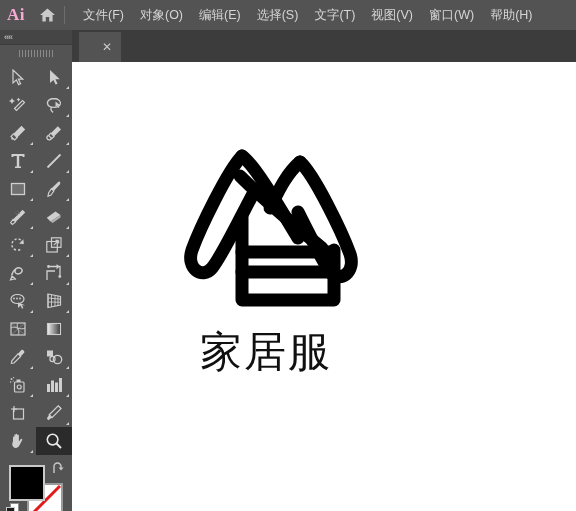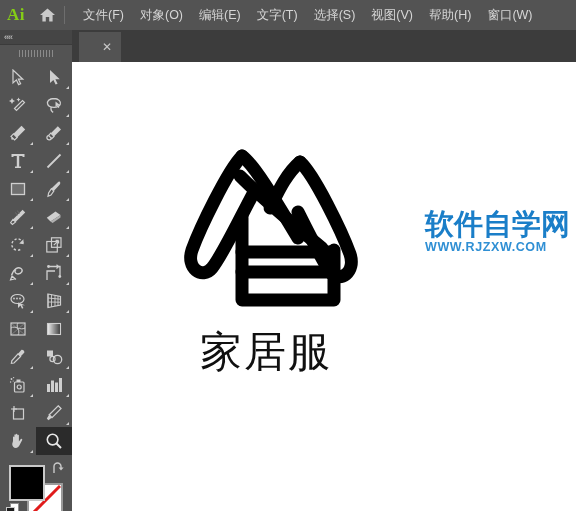--- a/index.html
+++ b/index.html
@@ -11,21 +11,21 @@
   }
   .app{position:relative;width:576px;height:511px;}
 
   
   .menubar{
     position:absolute;left:0;top:0;width:576px;height:30px;
     background:#535353;display:flex;align-items:center;
   }
   .ai-logo{
     width:32px;height:30px;display:flex;align-items:center;justify-content:center;
-    color:#84cc16;font-size:17px;font-weight:bold;letter-spacing:0.5px;
+    color:#f9a8d4;font-size:17px;font-weight:bold;letter-spacing:0.5px;
     font-family:"Liberation Serif","DejaVu Serif",serif;
   }
   .home-btn{
     width:30px;height:30px;display:flex;align-items:center;justify-content:center;
   }
   .menu-sep{width:1px;height:18px;background:#6e6e6e;margin:0 4px 0 2px;}
   .menu-items{display:flex;align-items:flex-end;margin-left:6px;}
   .menu-item{
     color:#d6d6d6;font-size:12.5px;padding:4px 8px;white-space:nowrap;
   }
@@ -133,25 +133,25 @@
     <div class="home-btn">
       <svg width="17" height="16" viewBox="0 0 17 16">
         <path d="M8.5 1.6 L16 8 L13.6 8 L13.6 14.4 L10.2 14.4 L10.2 10.1 L6.8 10.1 L6.8 14.4 L3.4 14.4 L3.4 8 L1 8 Z" fill="#c9c9c9"></path>
       </svg>
     </div>
     <div class="menu-sep"></div>
     <div class="menu-items">
       <div class="menu-item">文件(F)</div>
       <div class="menu-item">对象(O)</div>
       <div class="menu-item">编辑(E)</div>
+      <div class="menu-item">选择(S)</div>
       <div class="menu-item">文字(T)</div>
-      <div class="menu-item">选择(S)</div>
       <div class="menu-item">视图(V)</div>
+      <div class="menu-item">窗口(W)</div>
       <div class="menu-item">帮助(H)</div>
-      <div class="menu-item">窗口(W)</div>
     </div>
   </div>
 
   <div class="tabbar">
     <div class="doc-tab">
       <span class="doc-tab-close">✕</span>
     </div>
   </div>
 
   <div class="toolbar">
@@ -427,21 +427,17 @@
           <path d="M58 36 C80 58 118 90 140 108"></path>
 
           <path d="M60 78 L60 160 L152 160 L152 110"></path>
           <path d="M60 112 L150 112"></path>
           <path d="M60 132 L152 132"></path>
         </g>
       </svg>
 
       <div class="art-label">家居服</div>
 
-      <div class="watermark">
-        <div class="wm-cn">软件自学网</div>
-        <div class="wm-url">WWW.RJZXW.COM</div>
-      </div>
 
     </div>
   </div>
 
 </div>
 
 </body></html>

